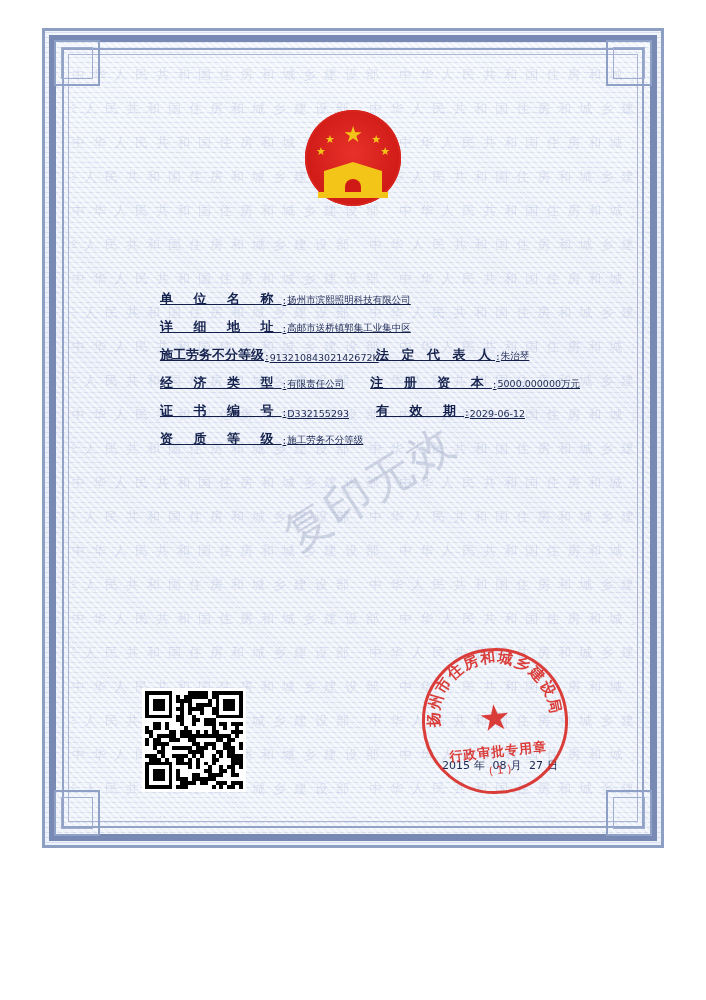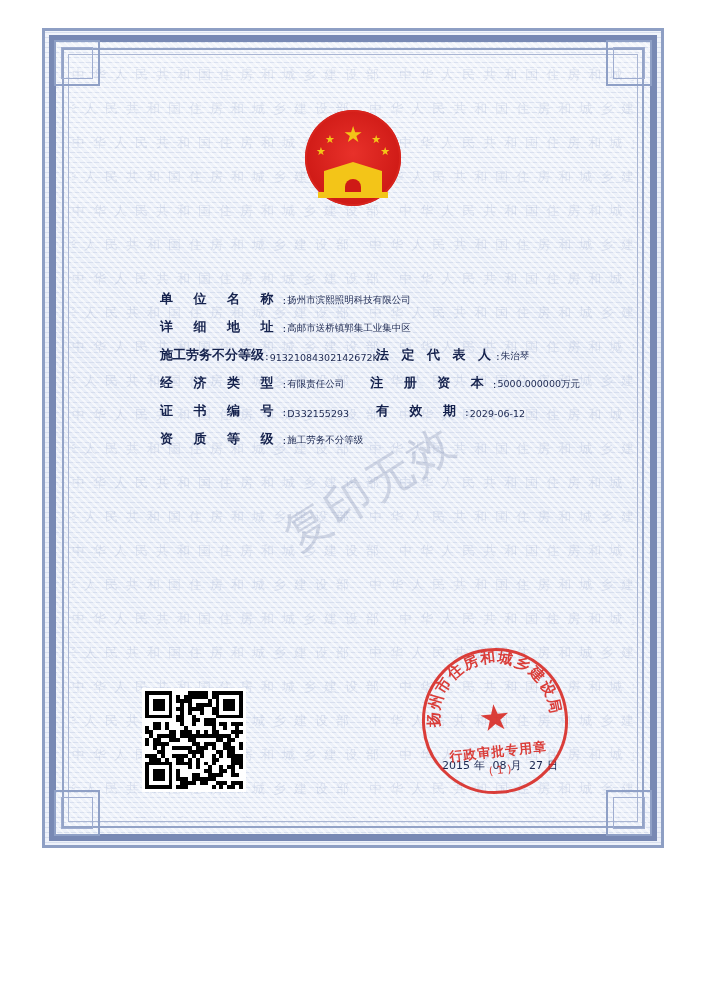--- a/index.html
+++ b/index.html
@@ -189,20 +189,21 @@
     left: 118px;
     top: 252px;
     width: 420px;
     font-family: "DejaVu Sans", sans-serif;
     color: #13204a;
   }
   .row {
     height: 28px;
     display: flex;
     align-items: flex-end;
+    text-decoration: underline;
   }
   .cell {
     display: flex;
     align-items: flex-end;
   }
   .label {
     font-size: 13px;
     font-weight: bold;
     color: #15224d;
     white-space: nowrap;

